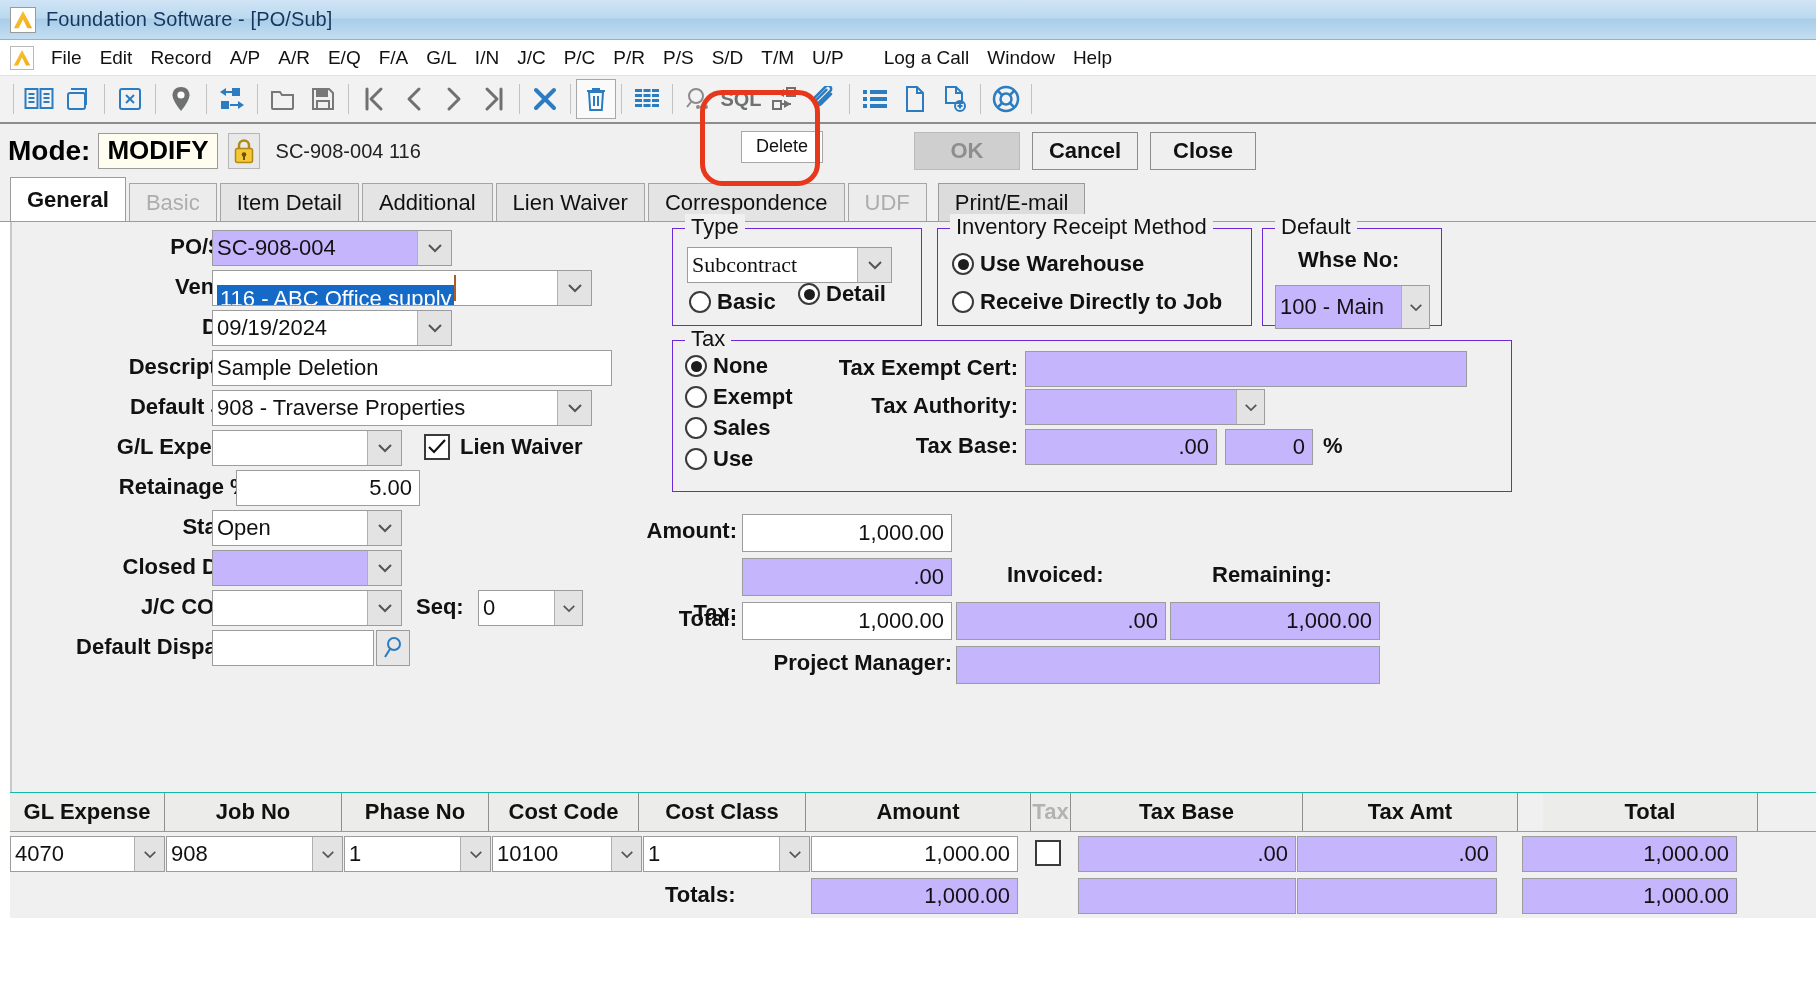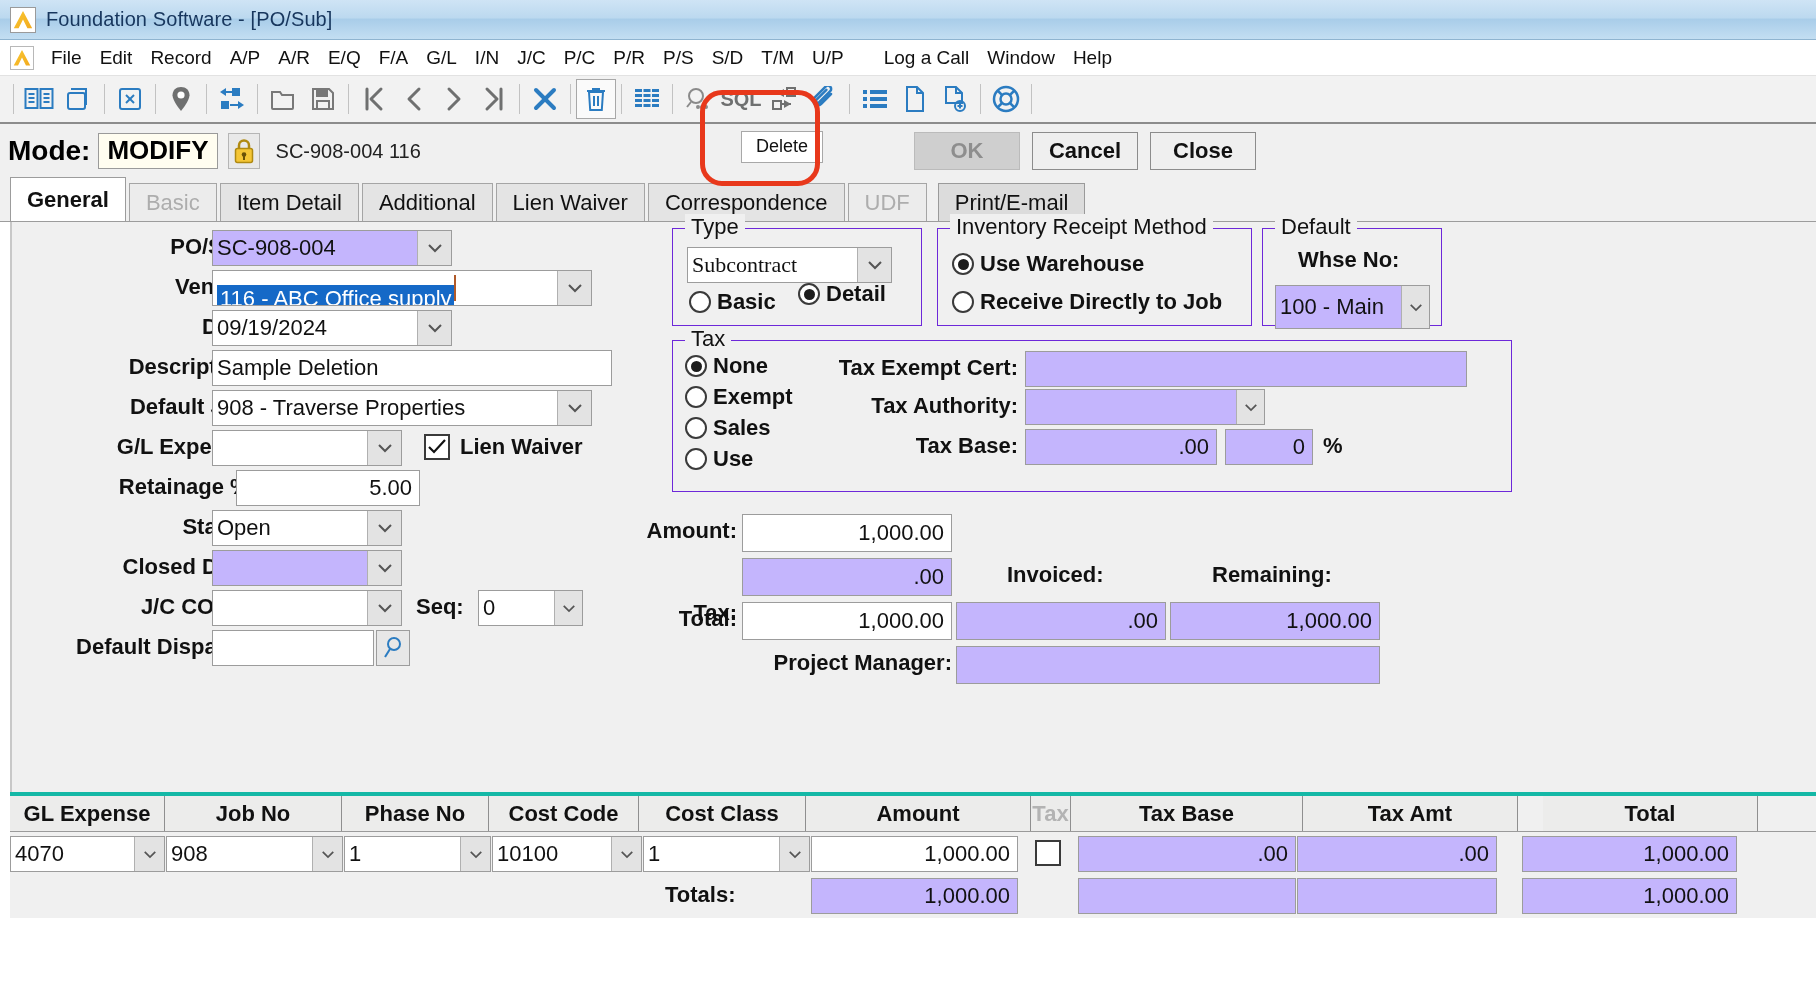--- a/index.html
+++ b/index.html
@@ -286,21 +286,21 @@
 
   
   .grid {
     position: absolute;
     left: 10px; right: 0; top: 792px;
     background: #f0f0f0;
   }
   .grid-head {
     display: flex;
     height: 40px;
-    border-top: 4px solid #14b8a6;
+    border-top: 1px solid #14b8a6;
     border-bottom: 1px solid #9a9a9a;
   }
   .gh {
     background: #ececeb;
     border-right: 1px solid #8f8f8f;
     font-size: 22px; font-weight: bold; color: #111;
     display: flex; align-items: center; justify-content: center;
     flex: 0 0 auto;
   }
   .gh.dis { color: #b3b3b3; }

